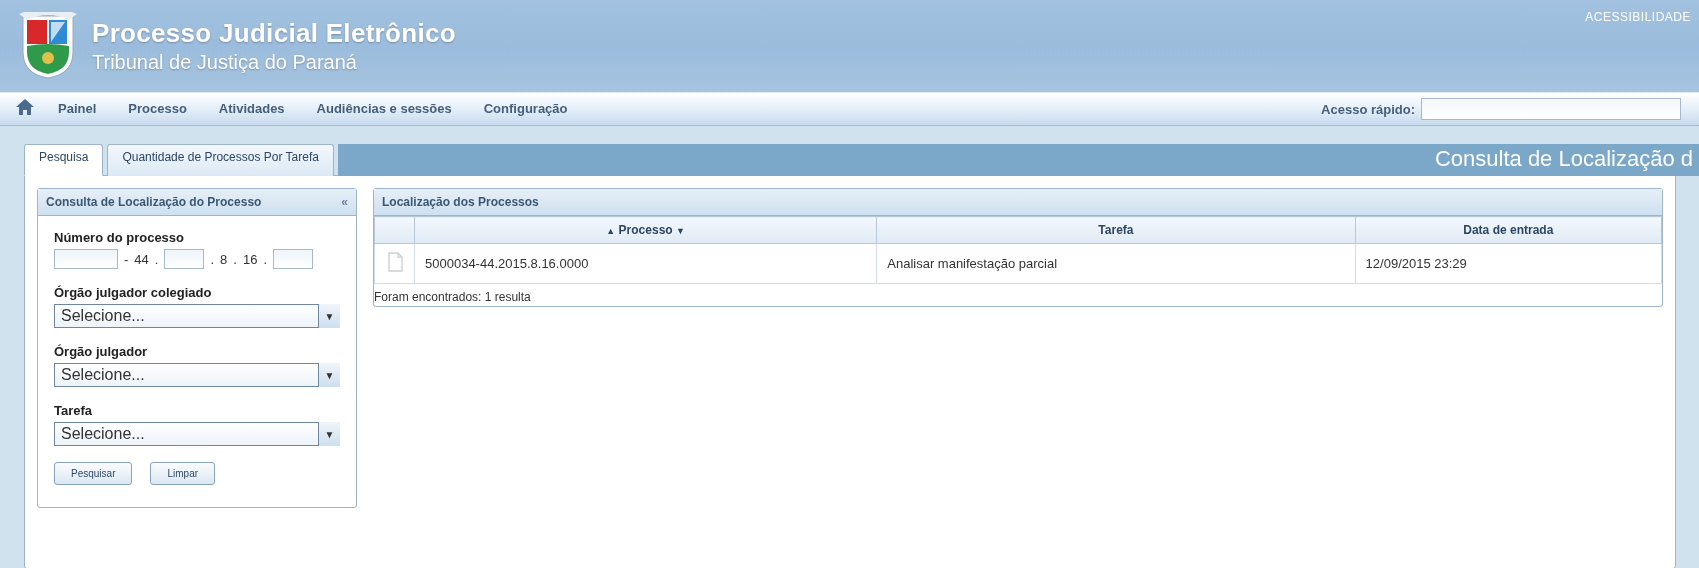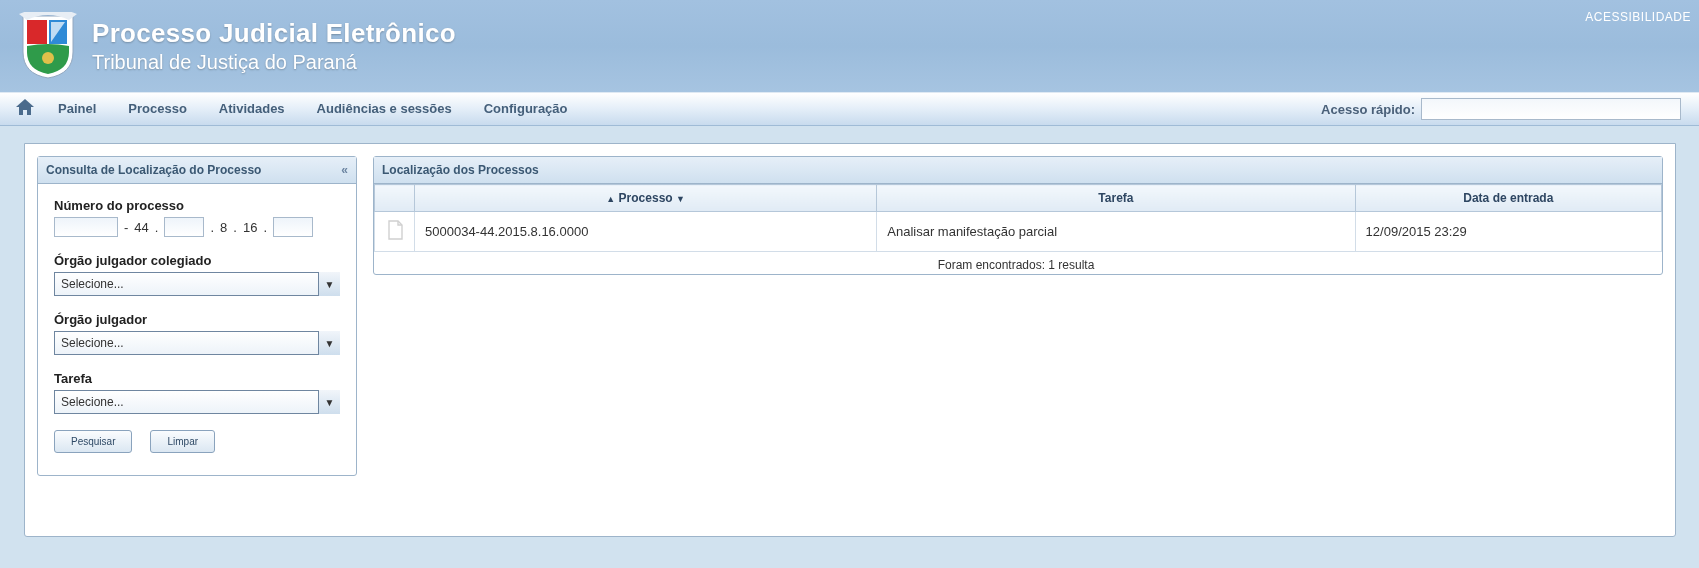--- a/index.html
+++ b/index.html
@@ -201,21 +201,21 @@
 
   .select-wrap {
     position: relative;
   }
   .select-wrap .sel {
     width: 100%;
     height: 24px;
     border: 1px solid #6f86a0;
     background: linear-gradient(to bottom,#ffffff,#edf3f9);
     padding: 0 28px 0 6px;
-    font-size: 12px;
+    font-size: 16px;
     color: #333;
     display: flex;
     align-items: center;
     cursor: pointer;
   }
   .select-wrap .sel-btn {
     position: absolute;
     right: 0; top: 0;
     width: 22px; height: 24px;
     border-left: 1px solid #6f86a0;
@@ -274,21 +274,21 @@
     padding: 8px 10px;
     font-size: 13px;
     color: #333;
   }
   .results-table td.icon-cell {
     text-align: center;
     color: #c9c9c9;
   }
   .sort-ind { font-size: 9px; color: #2e4662; }
   .results-footer {
-    text-align: center;
+    text-align: left;
     font-size: 12px;
     color: #333;
     padding: 6px 4px 2px 0;
   }
 </style>
 </head>
 <body>
 
 <div class="header">
   <div class="coat-of-arms">
@@ -322,20 +322,25 @@
   <div class="menu-item">Atividades</div>
   <div class="menu-item">Audiências e sessões</div>
   <div class="menu-item">Configuração</div>
   <div class="quick-access">
     <span>Acesso rápido:</span>
     <input type="text" value="" style="">
   </div>
 </div>
 
 <div class="content-wrap">
+  <div class="tabs">
+    <div class="tab active">Pesquisa</div>
+    <div class="tab">Quantidade de Processos Por Tarefa</div>
+    <div class="page-heading-right">Consulta de Localização d</div>
+  </div>
 
   <div class="panel-row">
 
     <div class="sidebar-panel">
       <div class="panel-header">
         <span>Consulta de Localização do Processo</span>
         <span class="collapse">«</span>
       </div>
       <div class="panel-body">
         <div class="form-row">

